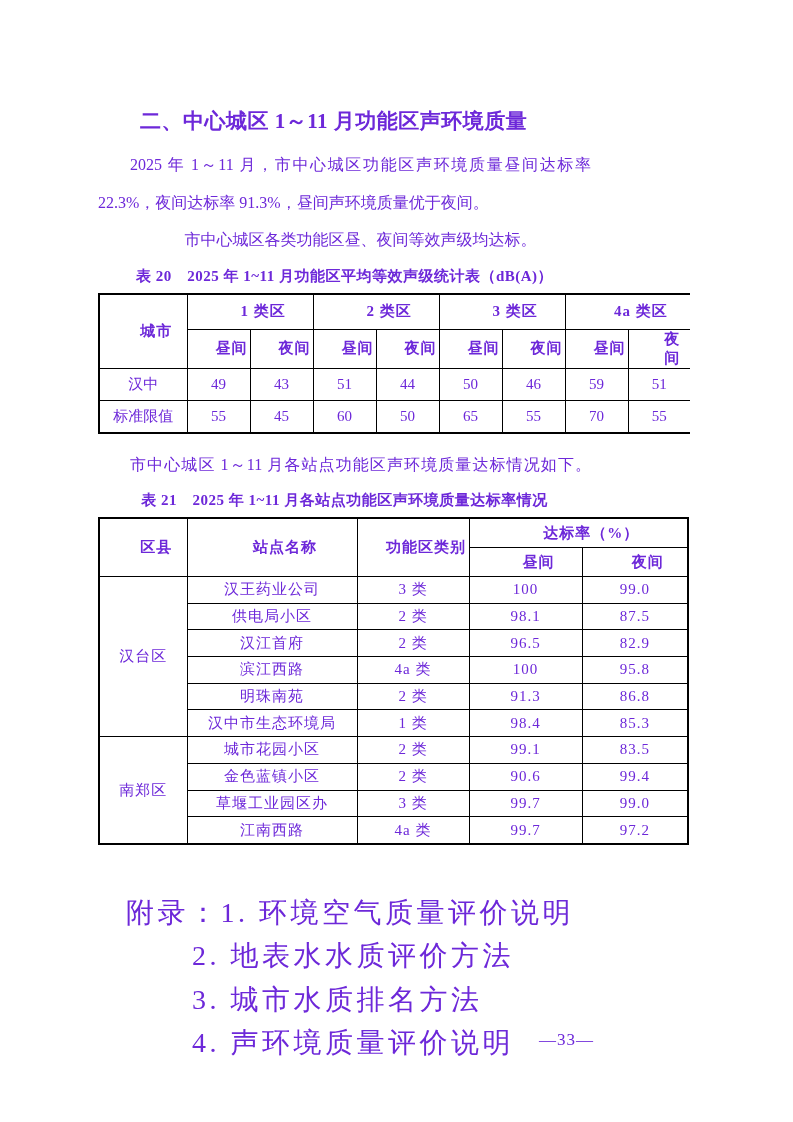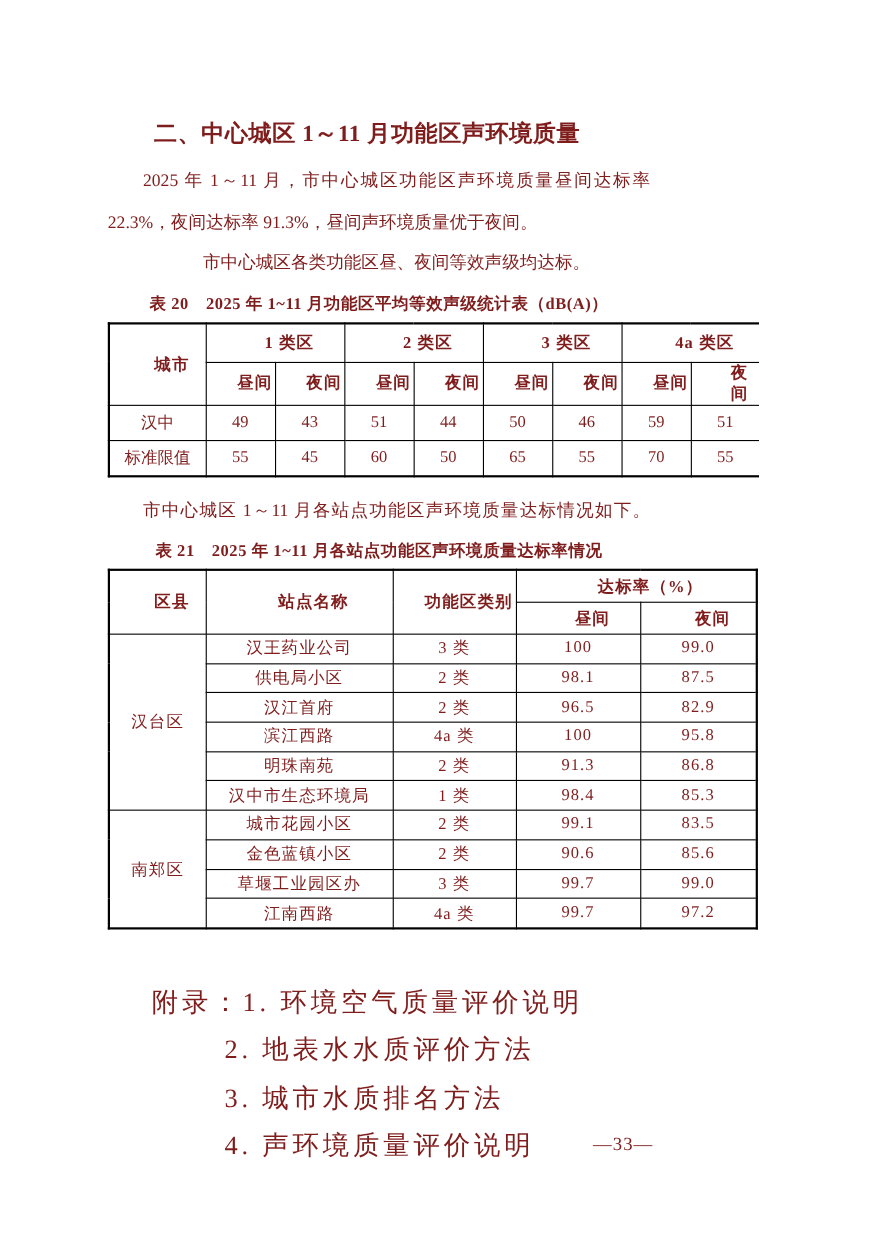--- a/index.html
+++ b/index.html
@@ -5,21 +5,21 @@
   html, body {
     margin: 0;
     padding: 0;
     background: #ffffff;
   }
   .page {
     position: relative;
     width: 690px;
     height: 1122px;
     background: #ffffff;
-    color: #7f1d1d;
+    color: #6d28d9;
     font-family: "Liberation Serif", "DejaVu Serif", serif;
     overflow: hidden;
     box-sizing: border-box;
   }
   .content {
     box-sizing: border-box;
     padding: 106px 99px 0 98px;
   }
   .heading {
     font-size: 21px;
@@ -63,22 +63,22 @@
   .th { font-weight: bold; letter-spacing: 1px; padding-left: 28px; }
   .t20 .h1 td { height: 34px; }
   .t20 .h2 td { height: 28px; }
   .t20 .dr td { height: 31px; }
   .t21 .h1 td { height: 28px; }
   .t21 .h2 td { height: 28px; }
   .t21 .dr td { height: 25.7px; letter-spacing: 1px; }
   .para3 { margin-top: 12px; }
   .appendix {
     margin-top: 46px;
-    margin-left: 40px;
-    font-size: 24px;
+    margin-left: 28px;
+    font-size: 28px;
     letter-spacing: 3.5px;
   }
   .app-line { line-height: 43.5px; white-space: nowrap; }
   .app-cont { padding-left: 66px; }
   .pageno {
     position: absolute;
     top: 1030px;
     right: 96px;
     font-size: 17px;
     letter-spacing: 1px;
@@ -217,21 +217,21 @@
           <td rowspan="4">南郑区</td>
           <td>城市花园小区</td>
           <td>2 类</td>
           <td>99.1</td>
           <td>83.5</td>
         </tr>
         <tr class="dr">
           <td>金色蓝镇小区</td>
           <td>2 类</td>
           <td>90.6</td>
-          <td>85.6</td>
+          <td>99.4</td>
         </tr>
         <tr class="dr">
           <td>草堰工业园区办</td>
           <td>3 类</td>
           <td>99.7</td>
           <td>99.0</td>
         </tr>
         <tr class="dr">
           <td>江南西路</td>
           <td>4a 类</td>

